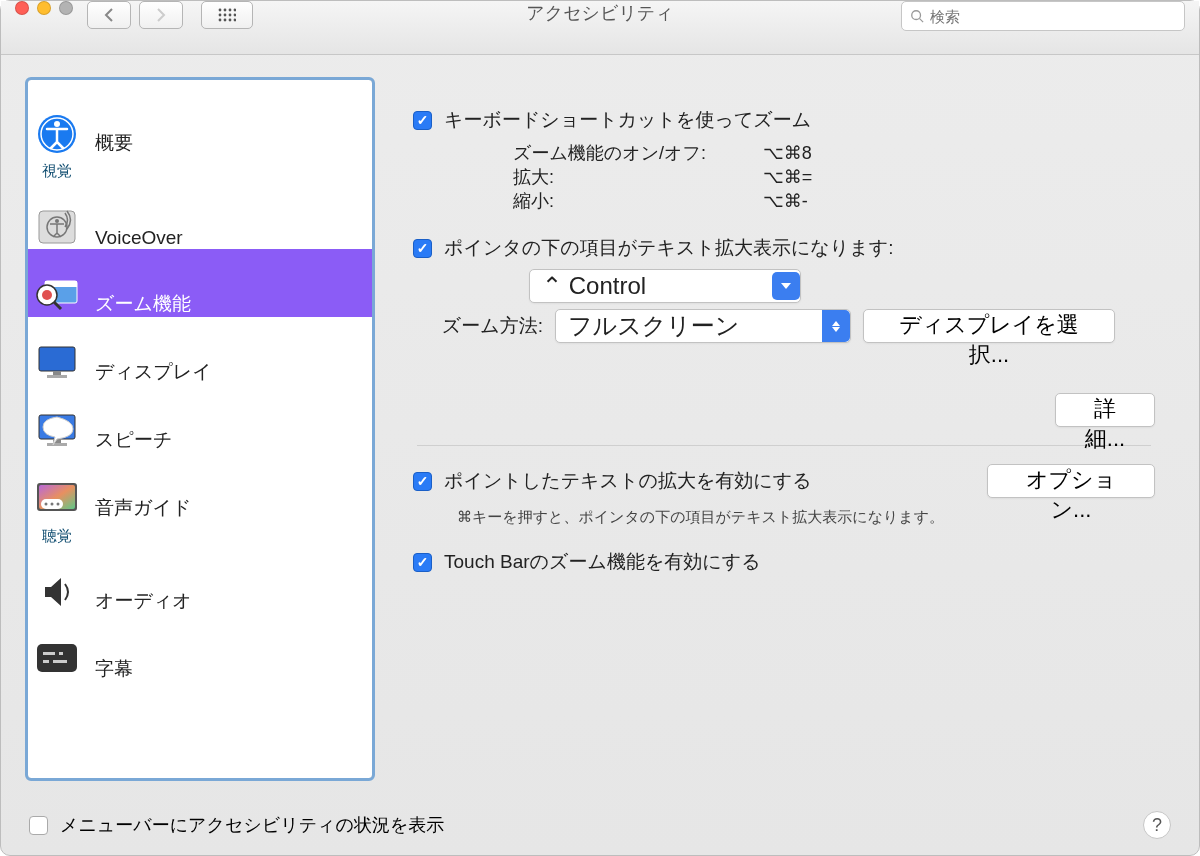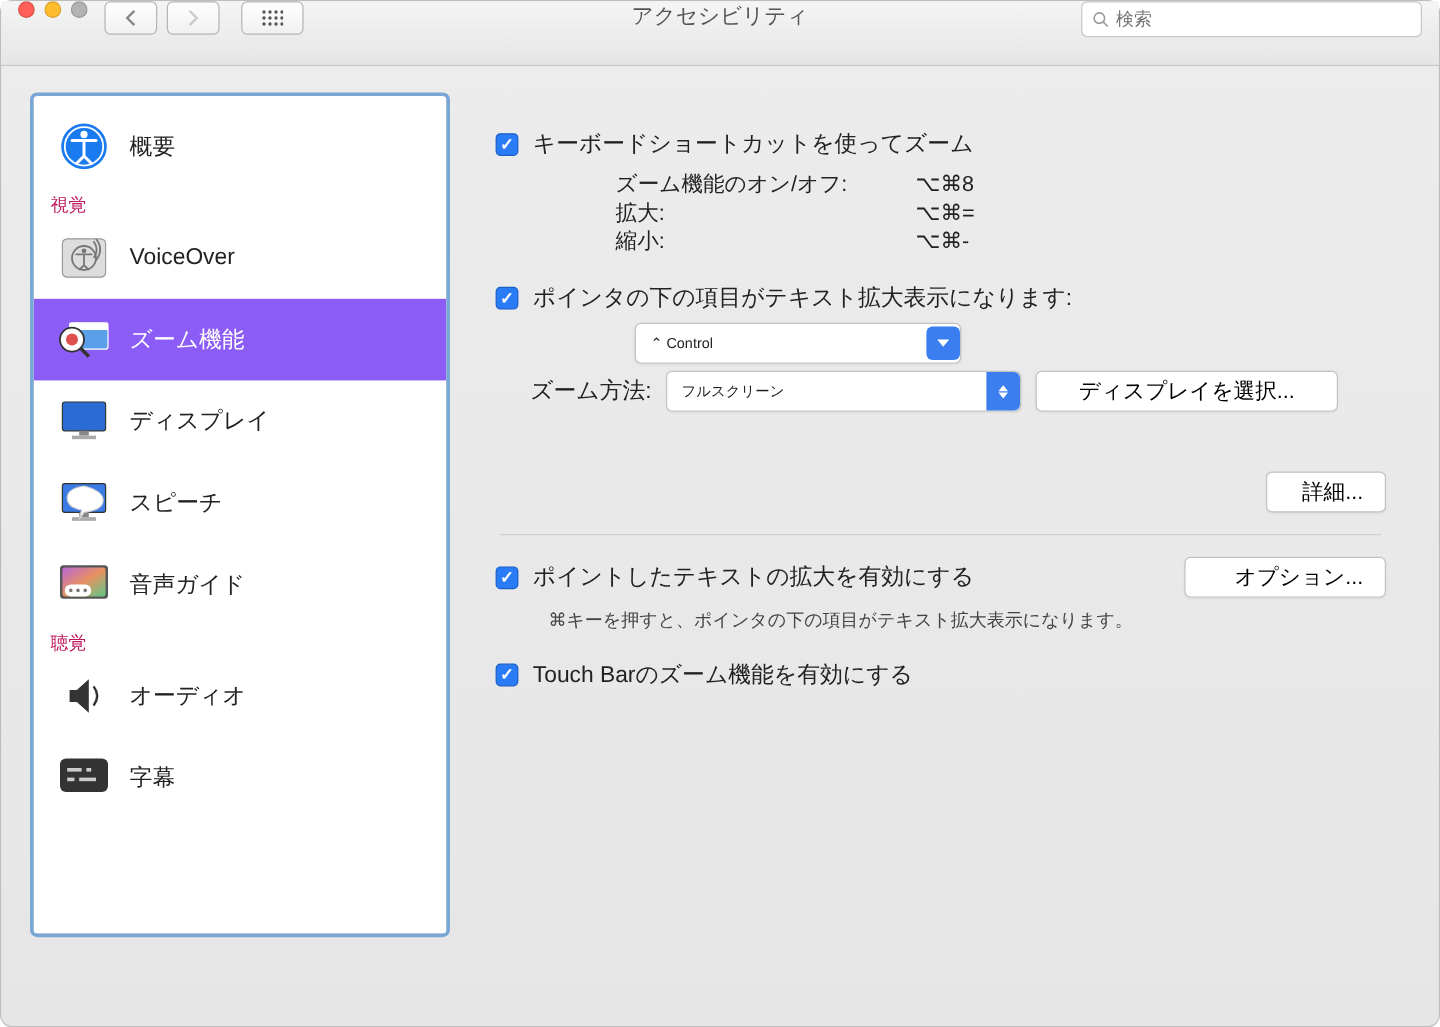--- a/index.html
+++ b/index.html
@@ -70,36 +70,36 @@
   width: 346px; height: 700px;
   background: #fff;
   border: 1px solid #c5c5c5;
   border-radius: 4px;
   outline: 3px solid #7aa8d6;
   outline-offset: -1px;
   overflow: hidden;
   padding-top: 8px;
 }
 .side-item {
-  display: flex; align-items: center;
+  display: flex; align-items: flex-end;
   height: 68px;
-  padding: 0 20px;
+  padding: 0 7px;
   gap: 16px;
   font-size: 19px;
   color: #222;
   cursor: default;
 }
 .side-item.selected {
   background: #8b5cf6;
   color: #fff;
 }
 .side-section {
   padding: 6px 14px 0 14px;
   font-size: 15px;
-  color: #be185d;
+  color: #0c4a6e;
 }
 .side-icon {
   width: 44px; height: 44px;
   display: flex; align-items: center; justify-content: center;
 }
 .pane {
   flex: 1;
   padding: 28px 18px 20px 18px;
   font-size: 19px;
   color: #222;
@@ -116,21 +116,21 @@
 .checkbox.empty {
   background: #fff; border: 1px solid #aaa; color: transparent;
 }
 .shortcut-grid { margin: 8px 0 22px 100px; font-size: 18px; }
 .shortcut-grid .srow { display: flex; align-items: center; }
 .shortcut-grid .lbl { width: 240px; text-align: left; margin-right: 10px; }
 .shortcut-grid .keys { color: #222; }
 .select-btn {
   display: inline-flex; align-items: center; justify-content: space-between;
   background: #fff; border: 1px solid #c2c2c2; border-radius: 5px;
-  height: 34px; padding: 0 0 0 12px; font-size: 12px;
+  height: 34px; padding: 0 0 0 12px; font-size: 24px;
   box-shadow: 0 1px 2px rgba(0,0,0,0.05);
 }
 .select-arrow {
   width: 28px; height: 100%;
   background: #3b7ef0;
   border-radius: 0 5px 5px 0;
   display: flex; flex-direction: column; align-items: center; justify-content: center;
   gap: 1px;
 }
 .select-arrow .tri { width: 0; height: 0; border-left: 4px solid transparent; border-right: 4px solid transparent; }
@@ -139,24 +139,24 @@
 .dropdown-single {
   width: 28px; height: 28px;
   background: #3b7ef0; border-radius: 5px;
   display:flex; align-items:center; justify-content:center;
 }
 .dropdown-single .tri-d { width:0;height:0;border-left:5px solid transparent;border-right:5px solid transparent;border-top:6px solid #fff;}
 .method-row { display: flex; align-items: center; gap: 12px; margin-top: 2px; }
 .method-row .lbl { width: 130px; text-align: right; }
 .push-btn {
   background: #fff; border: 1px solid #c2c2c2; border-radius: 5px;
-  height: 34px; padding: 0 18px; font-size: 18px;
+  height: 34px; padding: 0 18px; font-size: 22px;
   box-shadow: 0 1px 2px rgba(0,0,0,0.05);
 }
-.right-btn { margin-left: auto; text-align: right; }
+.right-btn { margin-left: auto; }
 .divider { height: 1px; background: #cfcfcf; margin: 18px 4px; }
 .help-text { font-size: 15px; color: #444; margin: 10px 0 22px 44px; }
 .footer-row {
   display: flex; align-items: center; gap: 12px;
   padding: 6px 2px 2px 2px;
   font-size: 18px;
 }
 .help-btn {
   width: 28px; height: 28px;
   background: #fff;
@@ -378,14 +378,20 @@
         </div>
         <div class="help-text">⌘キーを押すと、ポインタの下の項目がテキスト拡大表示になります。</div>
 
         <div class="check-row">
           <div class="checkbox">✓</div>
           <span>Touch Barのズーム機能を有効にする</span>
         </div>
       </div>
     </div>
 
+    <div class="footer-row">
+      <div class="checkbox empty">✓</div>
+      <span>メニューバーにアクセシビリティの状況を表示</span>
+      <div style="flex:1"></div>
+      <div class="help-btn">?</div>
+    </div>
   </div>
 </div>
 
 </body></html>

